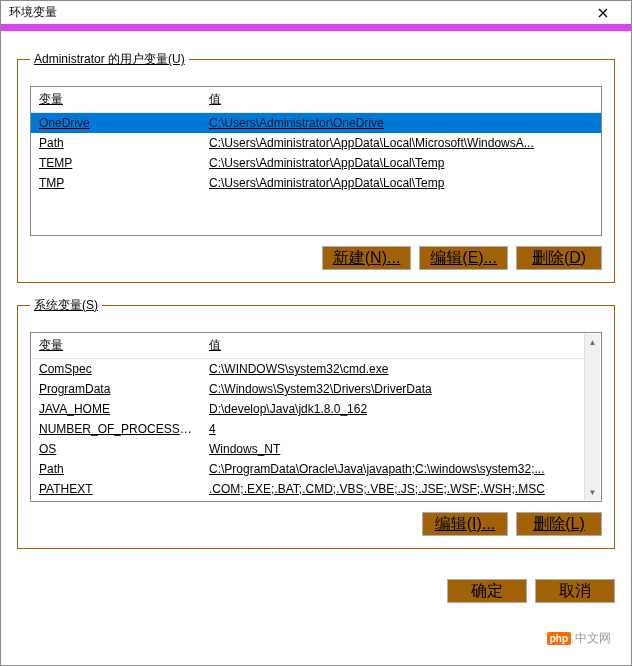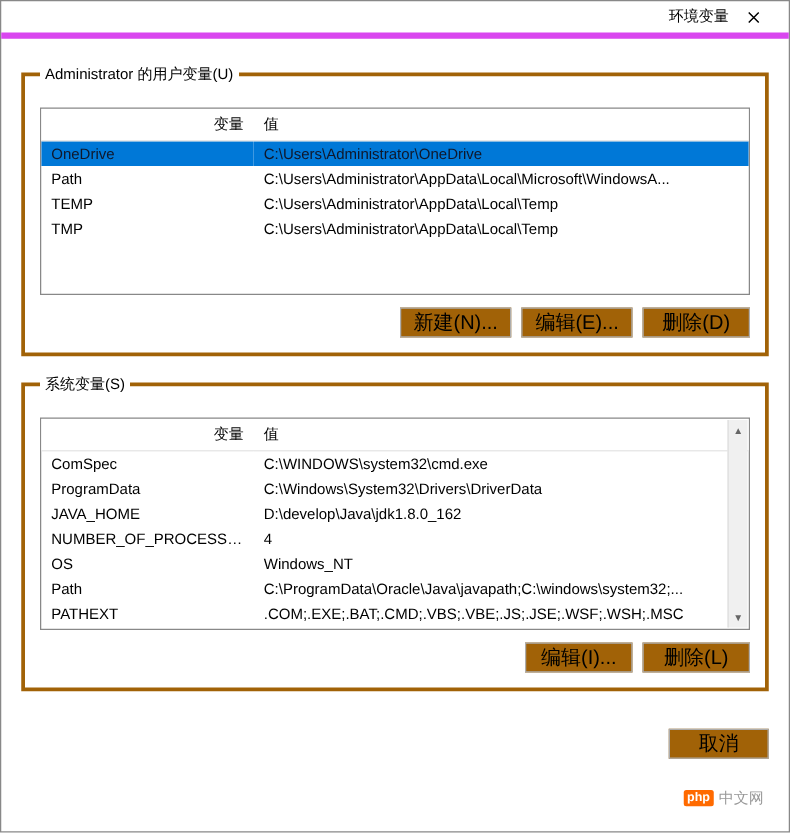--- a/index.html
+++ b/index.html
@@ -15,35 +15,35 @@
     height: 666px;
     border: 1px solid #888;
     background: #fff;
     position: relative;
   }
   .titlebar {
     height: 30px;
     display: flex;
     align-items: center;
     padding: 0 8px;
-    border-bottom: 5px solid #d946ef;
-    text-align: right;
+    border-bottom: 7px solid #d946ef;
   }
   .titlebar .title { flex: 1; font-size: 12px; }
   .titlebar .close {
     width: 40px; height: 28px;
     display: flex; align-items: center; justify-content: center;
     font-size: 14px;
   }
   .content { padding: 12px 16px 10px 16px; }
   fieldset.group {
-    border: 3px solid #a16207;
+    border: 1px solid #a16207;
     margin: 8px 0 14px 0;
     padding: 18px 12px 12px 12px;
     position: relative;
+    text-decoration: underline;
   }
   fieldset.group legend {
     font-size: 12px;
     padding: 0 4px;
   }
   .table-wrap {
     border: 1px solid #888;
     background: #fff;
     height: 150px;
     overflow: auto;
@@ -56,21 +56,21 @@
     table-layout: fixed;
   }
   thead th {
     text-align: left;
     font-weight: normal;
     padding: 4px 8px;
     background: #fff;
     border-bottom: 1px solid #e8e8e8;
     position: sticky; top: 0;
   }
-  th.col-name { width: 170px; text-align: right; }
+  th.col-name { width: 170px; }
   tbody td {
     padding: 3px 8px;
     white-space: nowrap;
     overflow: hidden;
     text-overflow: ellipsis;
   }
   tbody tr.selected td {
     background: #0078d7;
     color: #0f172a;
   }
@@ -214,20 +214,21 @@
       </div>
       <div class="btn-row">
         <button class="win">编辑(I)...</button>
         <button class="win">删除(L)</button>
       </div>
     </fieldset>
 
   </div>
 
   <div class="btn-row footer">
+    <button class="win footer-btn">确定</button>
     <button class="win footer-btn">取消</button>
   </div>
 
   <div class="watermark">
     <span class="php-badge">php</span>
     <span>中文网</span>
   </div>
 </div>
 
 </body></html>

